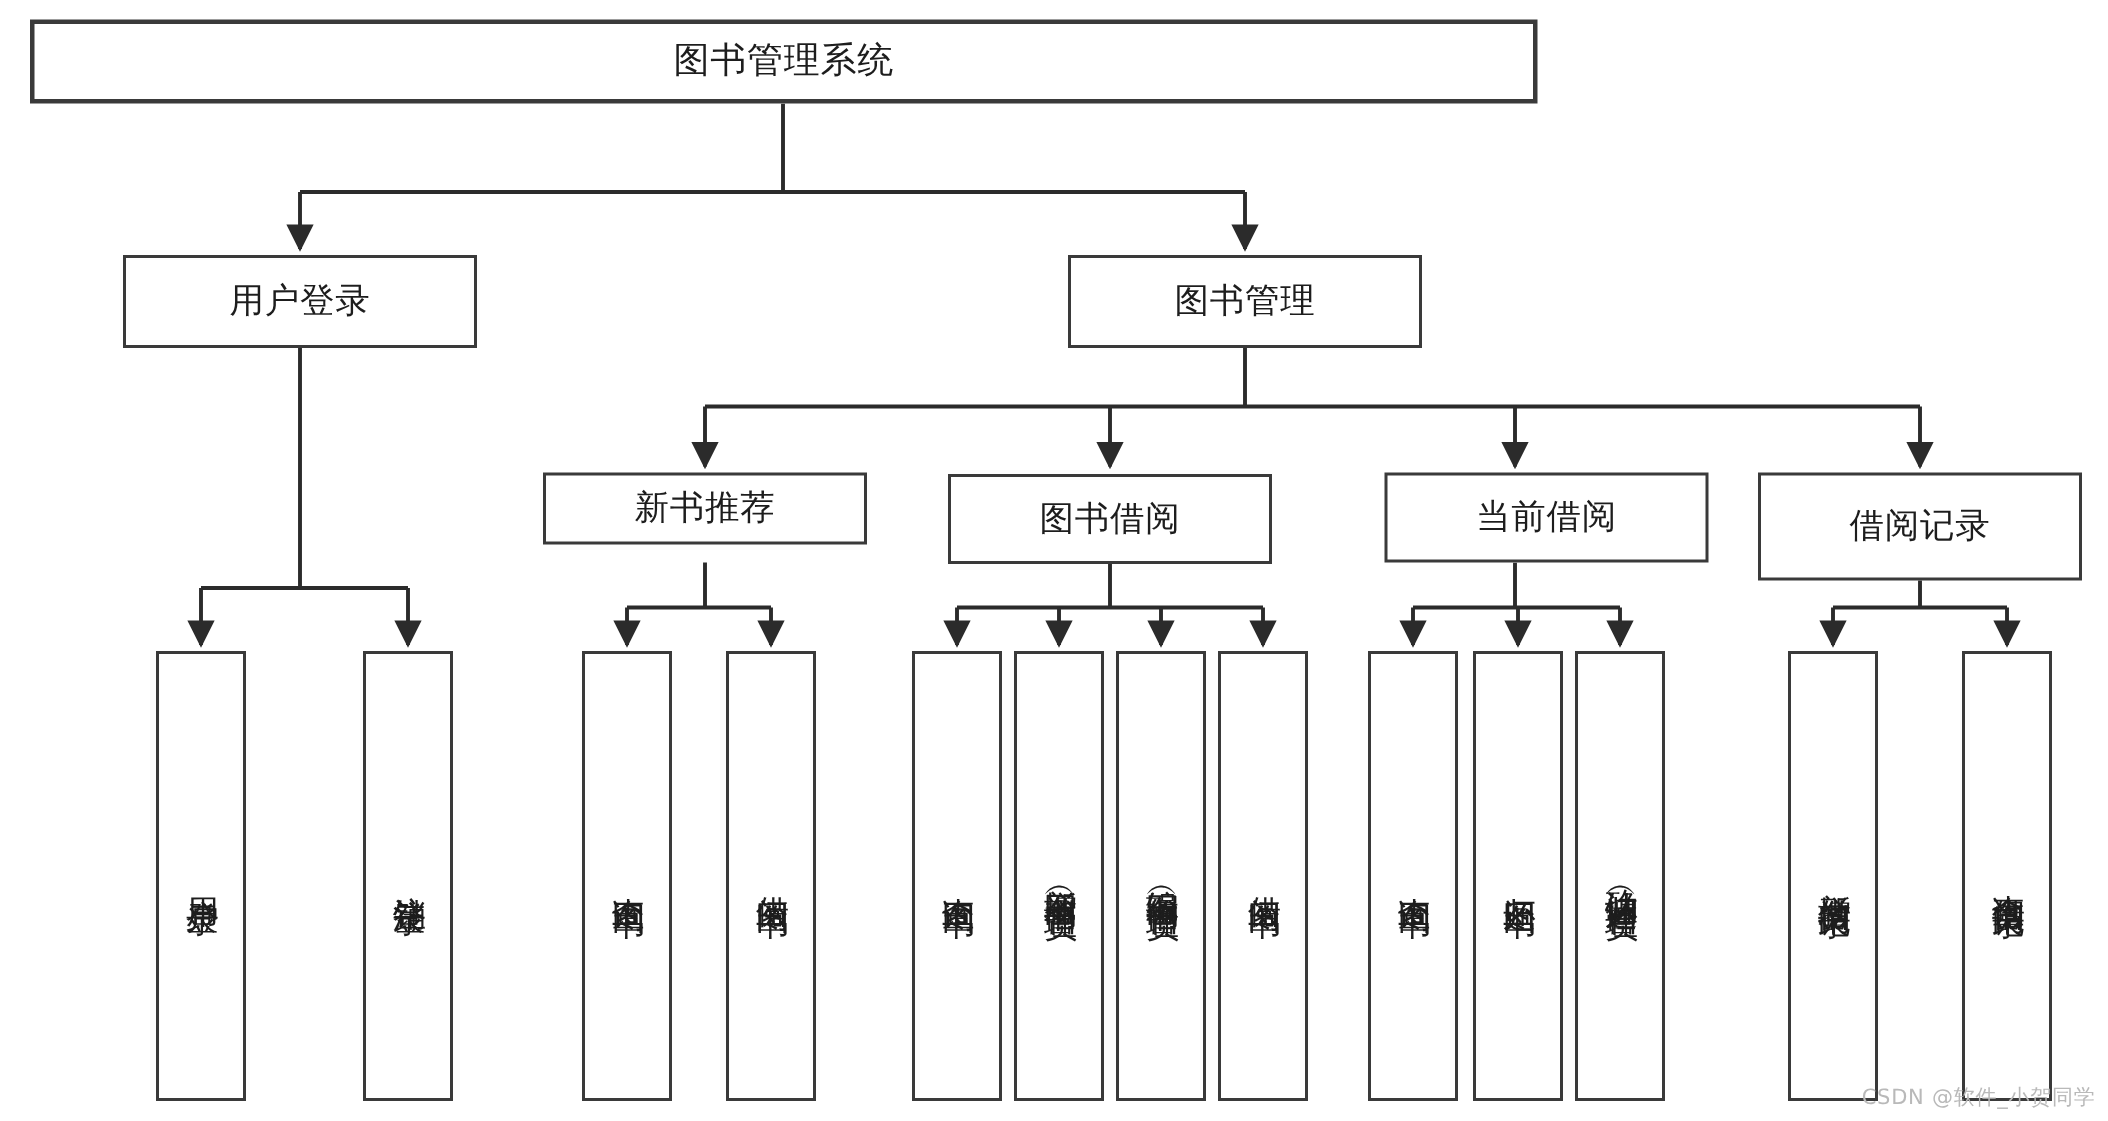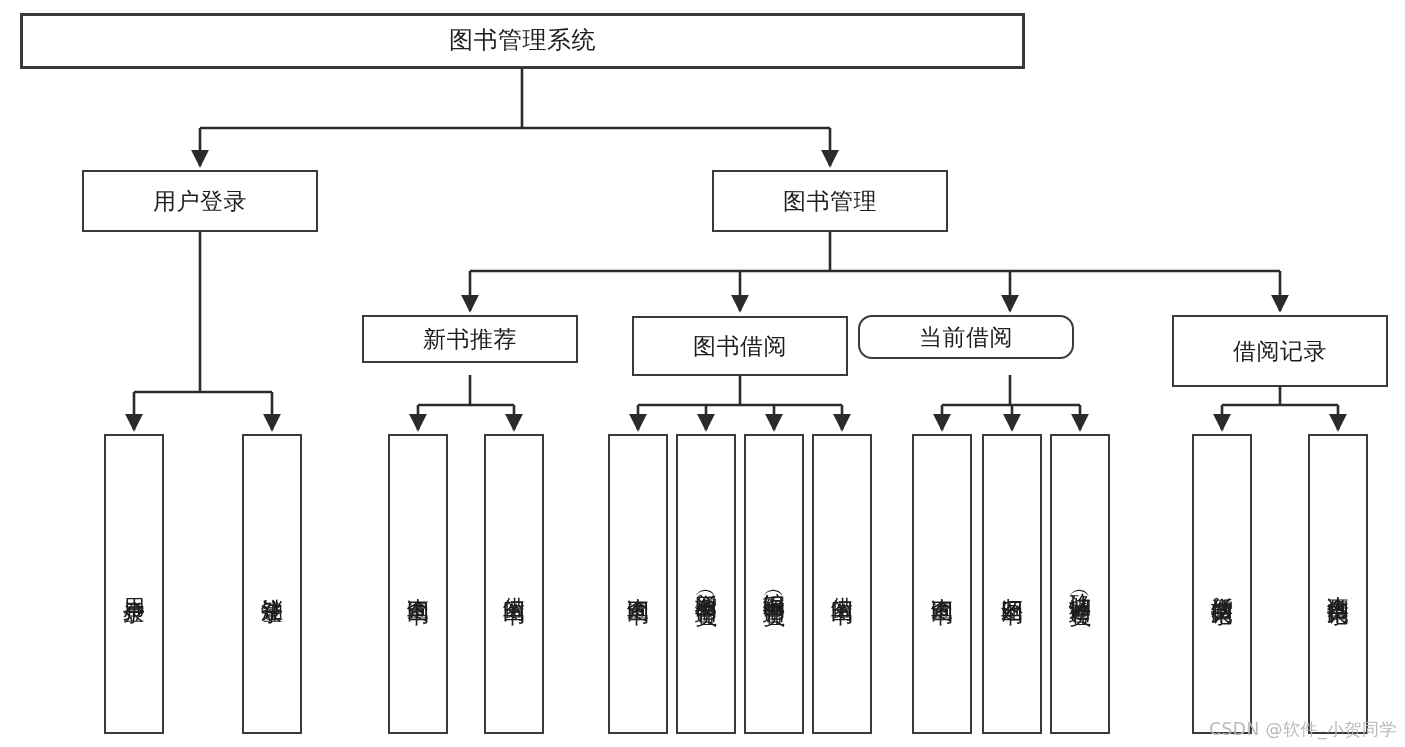--- a/index.html
+++ b/index.html
@@ -57,21 +57,21 @@
     font-size: 22px;
     line-height: 1.28;
     letter-spacing: 2px;
     white-space: nowrap;
     max-height: 268px;
   }
   #watermark {
     position: absolute;
     right: 8px;
     bottom: 6px;
-    font-size: 17px;
+    font-size: 14px;
     color: #b9b9b9;
     letter-spacing: 0.5px;
     white-space: nowrap;
   }
 </style>
 </head>
 <body>
 
 <div id="canvas">
 
@@ -137,21 +137,21 @@
   <div class="node" style="left:712px; top:170px; width:236px; height:62px;">
     <span class="label-h">图书管理</span>
   </div>
 
   <div class="node" style="left:362px; top:315px; width:216px; height:48px;">
     <span class="label-h">新书推荐</span>
   </div>
   <div class="node" style="left:632px; top:316px; width:216px; height:60px;">
     <span class="label-h">图书借阅</span>
   </div>
-  <div class="node" style="left:858px; top:315px; width:216px; height:44px;border-radius:14px;">
+  <div class="node" style="left:923px; top:315px; width:216px; height:60px;">
     <span class="label-h">当前借阅</span>
   </div>
   <div class="node" style="left:1172px; top:315px; width:216px; height:72px;">
     <span class="label-h">借阅记录</span>
   </div>
 
   <div class="node leaf" style="left:104px; top:434px; width:60px; height:300px;">
     <span class="label-v">用户登录</span>
   </div>
   <div class="node leaf" style="left:242px; top:434px; width:60px; height:300px;">

